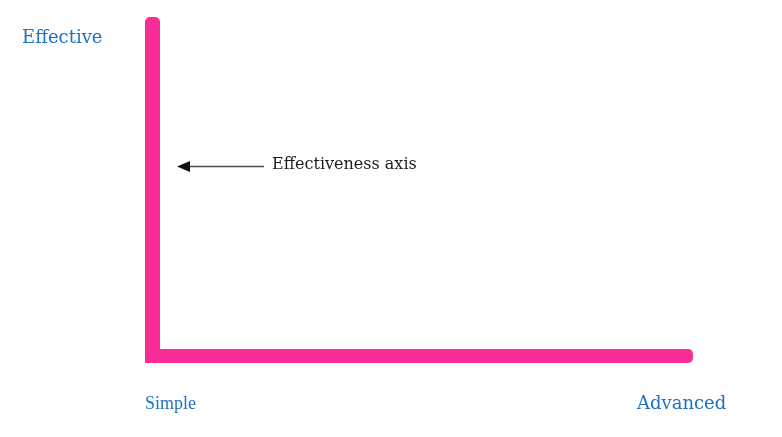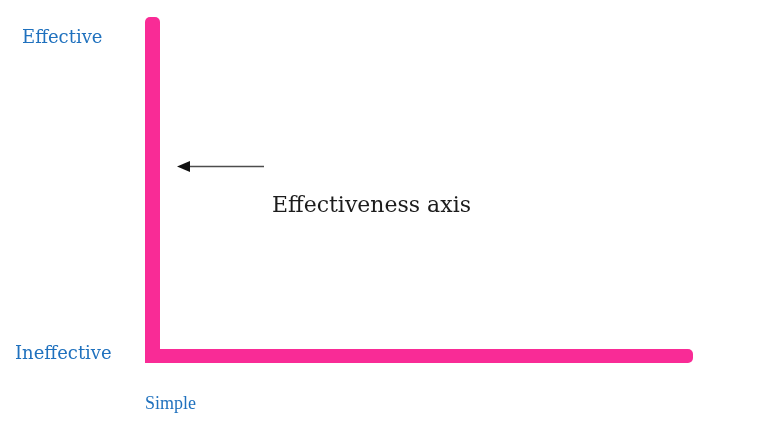--- a/index.html
+++ b/index.html
@@ -42,45 +42,44 @@
   }
   .lbl-effective   { left: 22px;  top: 27px;  }
   .lbl-ineffective { left: 15px;  top: 343px; }
   .lbl-simple      { left: 145px; top: 393px; font-family: Liberation Serif, serif; }
   .lbl-advanced    { left: 637px; top: 393px; }
   .annotation-text {
     position: absolute;
     left: 272px;
     top: 155px;
     color: var(--annotation-color, #1c1c1c);
-    font-size: 22px;
+    font-size: 16px;
     line-height: 1.15;
     white-space: nowrap;
-    margin-top: 37px;
   }
   .arrow-svg {
     position: absolute;
     left: 174px;
     top: 156px;
   }
 </style>
 </head>
 <body>
 
 <div class="canvas">
 
   <div class="axis-bar v-axis"></div>
   <div class="axis-bar h-axis"></div>
 
   <div class="blue-label lbl-effective">Effective</div>
 
-  <div class="blue-label lbl-ineffective">Ineffective</div>
 
   <div class="blue-label lbl-simple">Simple</div>
 
+  <div class="blue-label lbl-advanced">Advanced</div>
 
   <svg class="arrow-svg" width="92" height="21" viewBox="0 0 92 21">
     <line x1="14" y1="10.5" x2="90" y2="10.5" stroke="var(--arrow-line, #4d4d4d)" stroke-width="1.6"></line>
     <polygon points="3,10.5 16,5 16,16" fill="var(--arrow-head, #111111)"></polygon>
   </svg>
 
   <div class="annotation-text">Effectiveness axis</div>
 
 </div>
 

